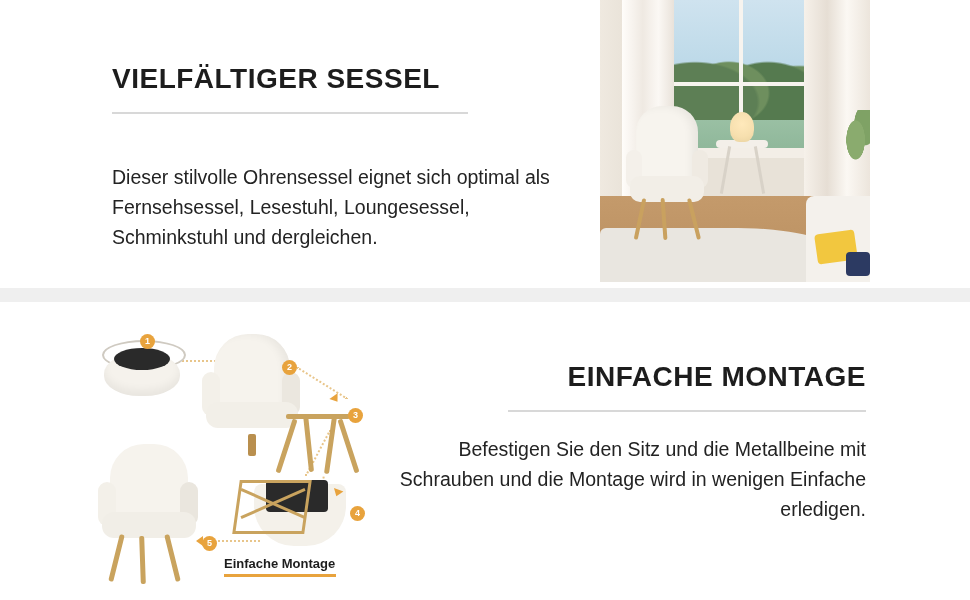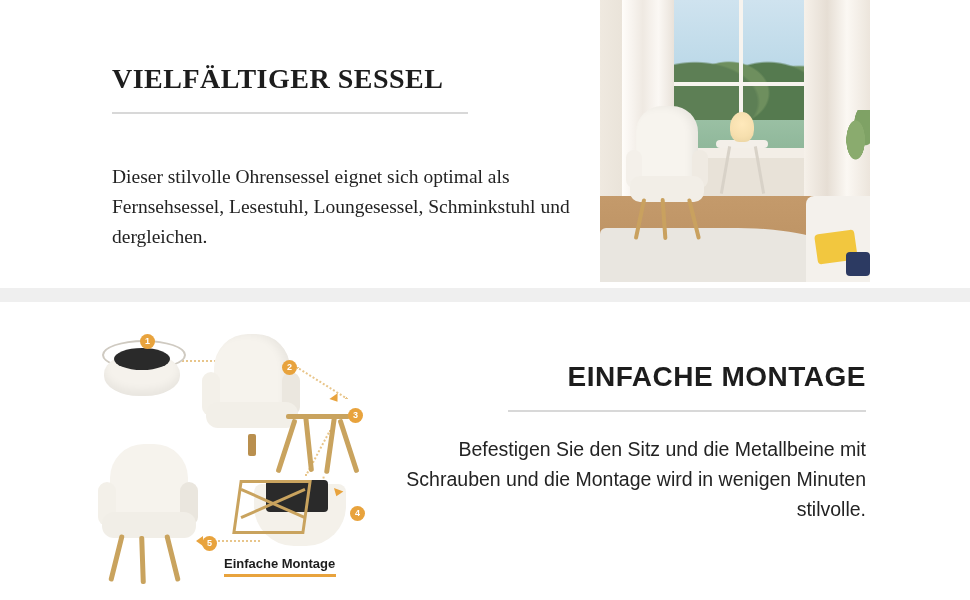--- a/index.html
+++ b/index.html
@@ -21,21 +21,20 @@
   }
 
   
   .section-one {
     position: absolute;
     left: 0;
     top: 0;
     width: 970px;
     height: 288px;
     background: #ffffff;
-    font-family: Liberation Serif, serif;
   }
   .s1-text {
     position: absolute;
     left: 112px;
     top: 62px;
     width: 470px;
   }
   .s1-title {
     font-size: 28px;
     font-weight: bold;
@@ -353,21 +352,21 @@
     </div>
   </div>
 
   <div class="divider"></div>
 
   <div class="section-two">
 
     <div class="s2-text">
       <h2 class="s2-title">EINFACHE MONTAGE</h2>
       <div class="s2-rule"></div>
-      <p class="s2-body">Befestigen Sie den Sitz und die Metallbeine mit Schrauben und die Montage wird in wenigen Minuten stilvolle.</p>
+      <p class="s2-body">Befestigen Sie den Sitz und die Metallbeine mit Schrauben und die Montage wird in wenigen Einfache erledigen.</p>
     </div>
 
     <div class="photo2">
 
       <div class="dotline" style="left:86px; top:44px; width:46px;"></div>
       <div class="dotline" style="left:196px; top:66px; width:60px; transform:rotate(32deg);"></div>
       <div class="dotline" style="left:196px; top:136px; width:52px; transform:rotate(118deg);"></div>
       <div class="dotline" style="left:206px; top:186px; width:54px; transform:rotate(78deg);"></div>
       <div class="dotline" style="left:110px; top:224px; width:54px;"></div>
 

